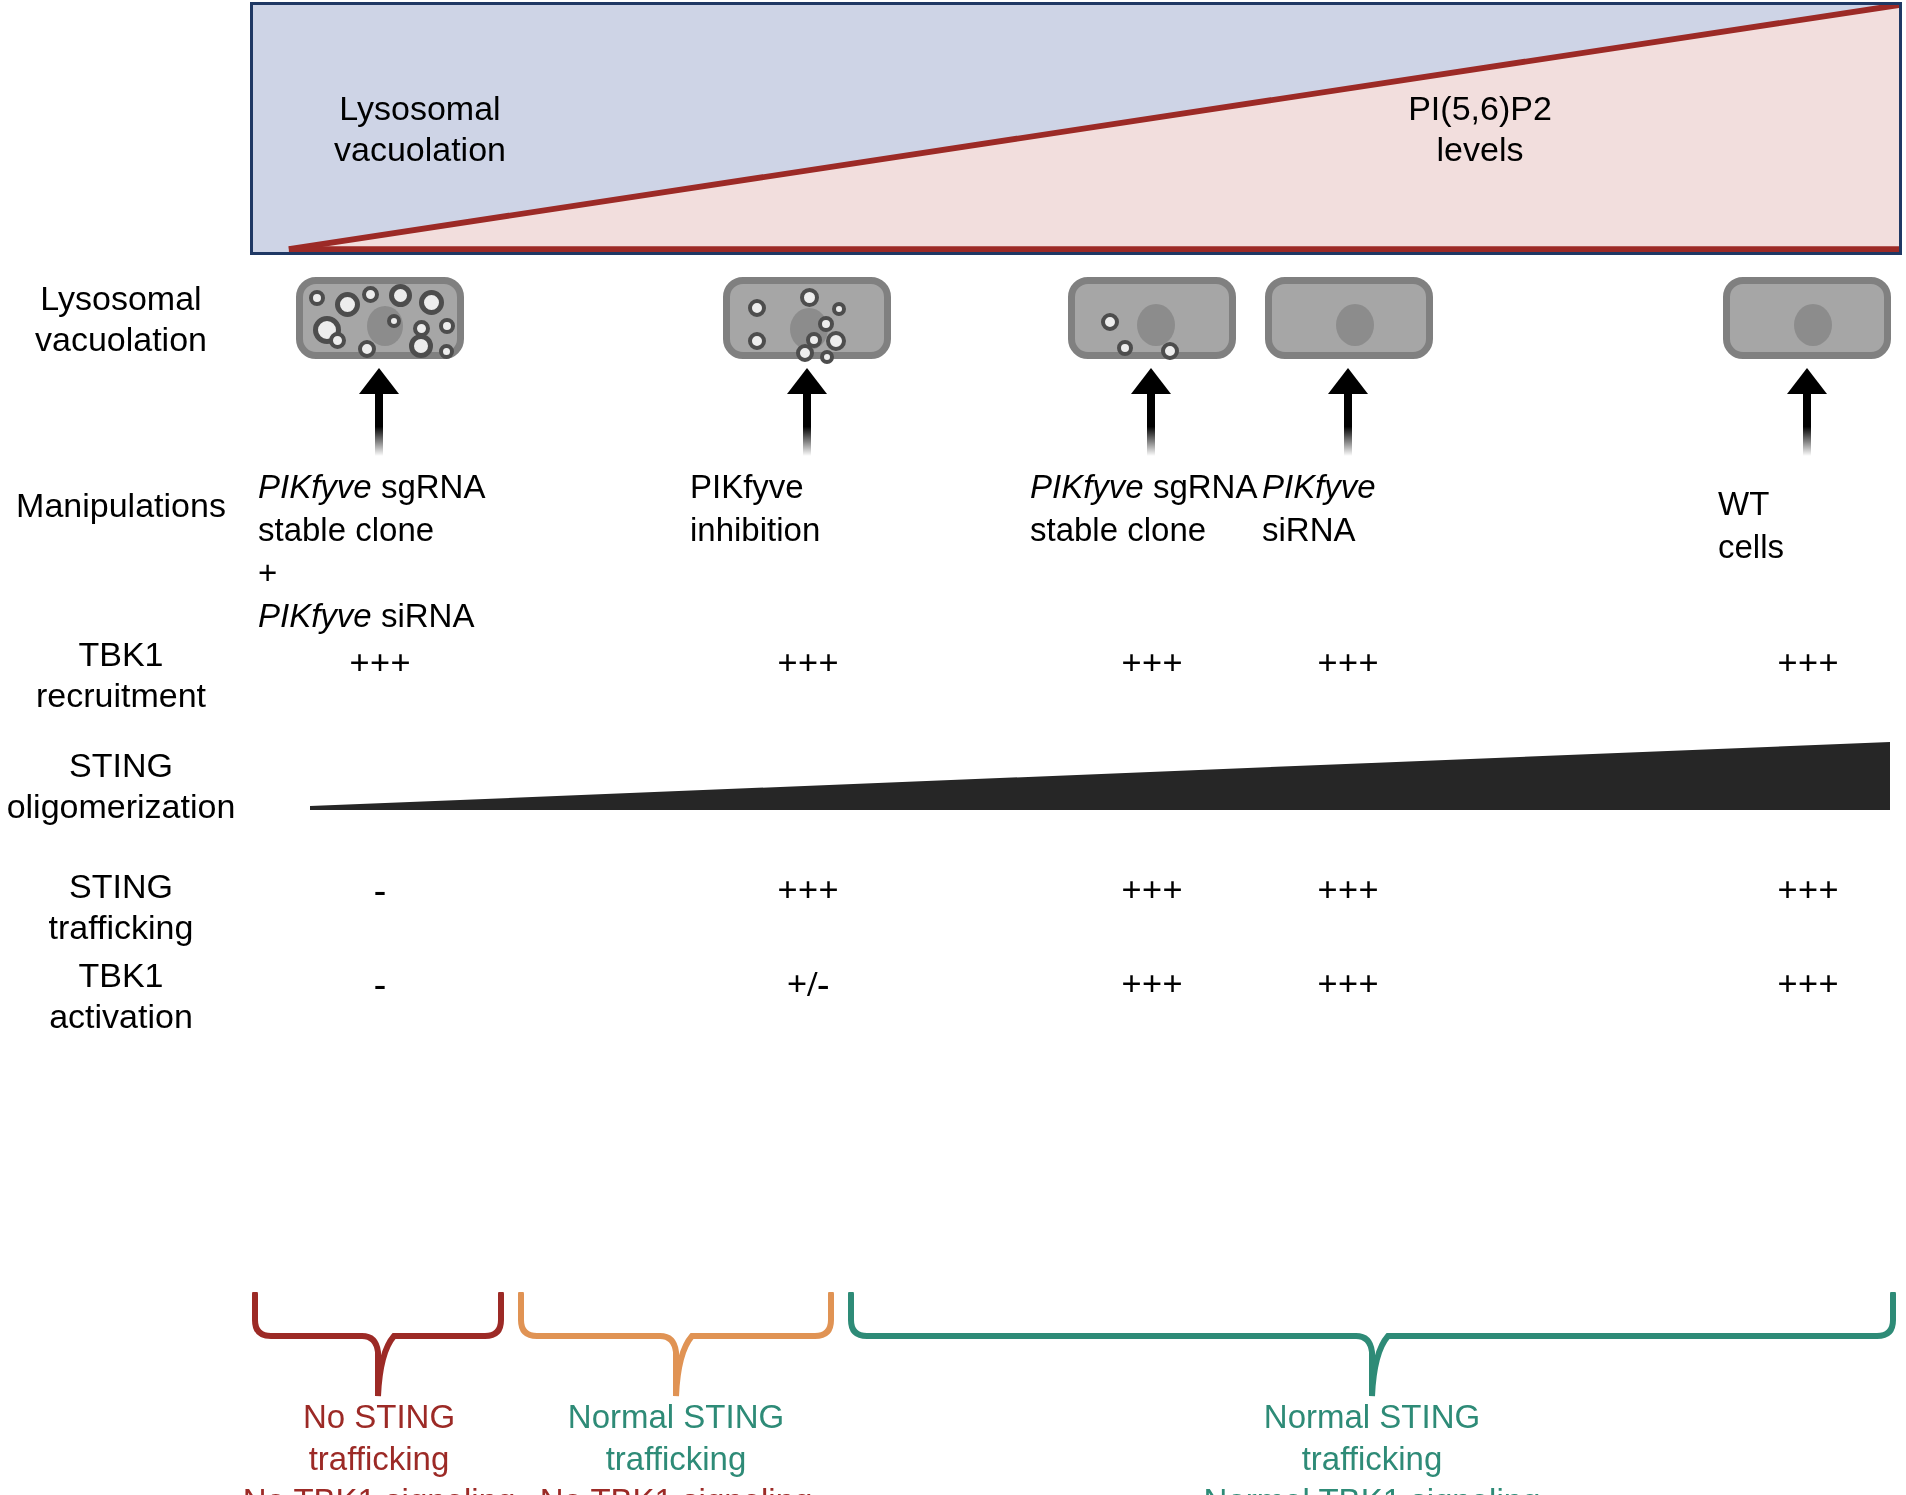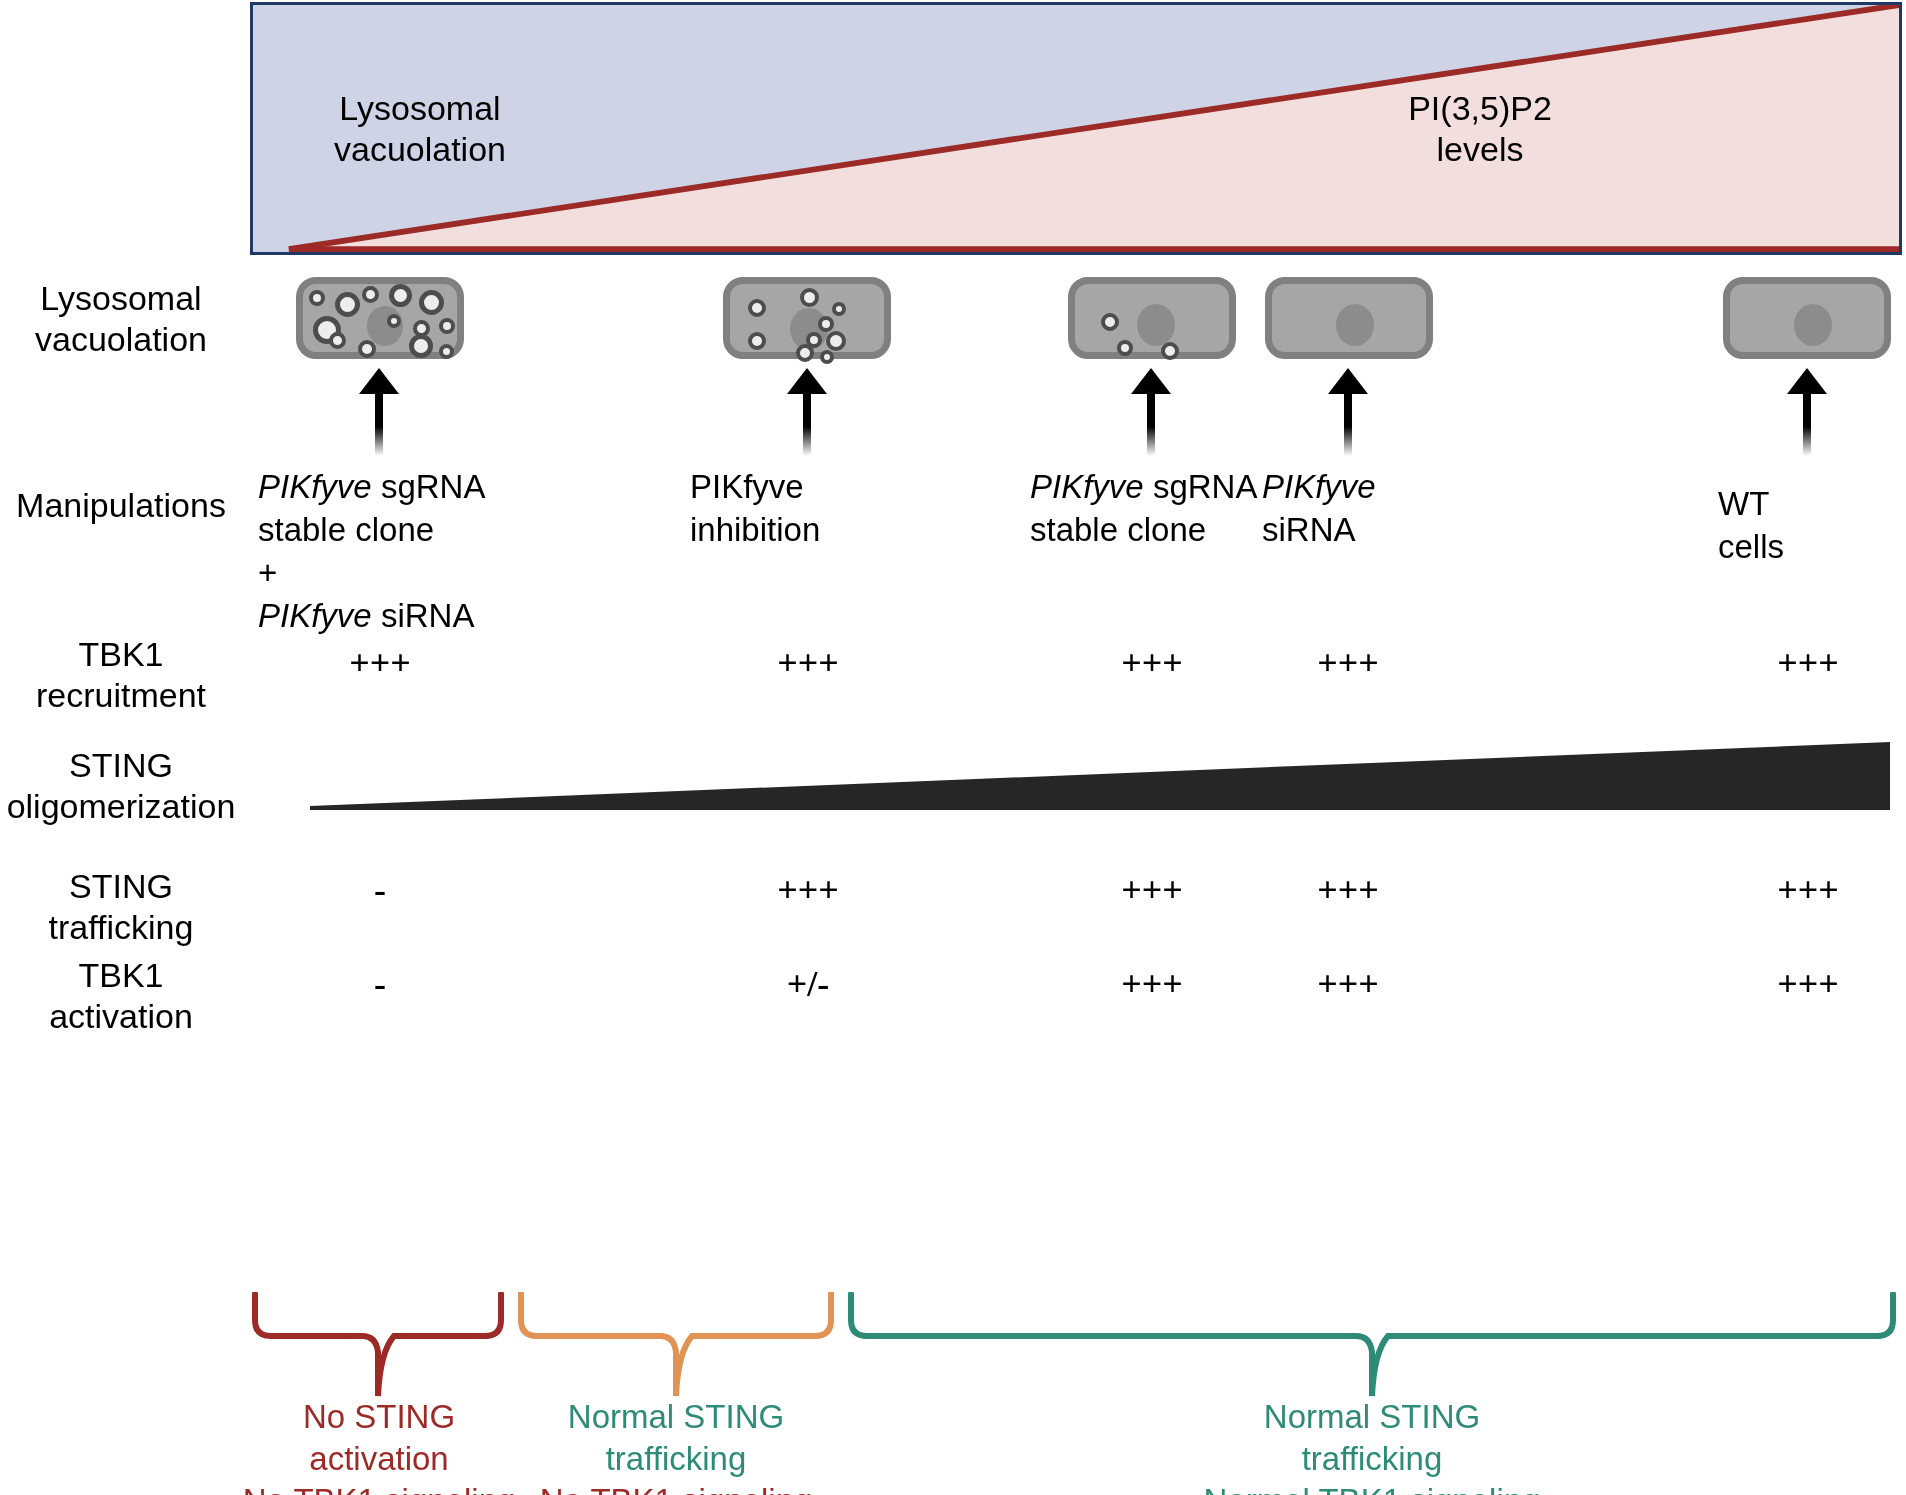--- a/index.html
+++ b/index.html
@@ -46,21 +46,21 @@
 
   <div class="gradbox">
     <svg class="pinktri" viewBox="0 0 1652 253" preserveAspectRatio="none">
       <polygon points="36,250 1652,0 1652,253 36,253" fill="#f2dedd"></polygon>
       <line x1="36" y1="250" x2="1652" y2="0" stroke="#9c2a26" stroke-width="6"></line>
       <line x1="36" y1="250" x2="1652" y2="250" stroke="#9c2a26" stroke-width="6"></line>
     </svg>
   </div>
   <div class="gradlabel" style="left:255px;top:88px;width:330px;">Lysosomal
 vacuolation</div>
-  <div class="gradlabel" style="left:1310px;top:88px;width:340px;">PI(3,5)P2
+  <div class="gradlabel" style="left:1310px;top:88px;width:340px;">PI(5,6)P2
 levels</div>
 
   <div class="rowlabel" style="left:6px;top:278px;width:230px;">Lysosomal
 vacuolation</div>
   <div class="rowlabel" style="left:6px;top:485px;width:230px;">Manipulations</div>
   <div class="rowlabel" style="left:6px;top:634px;width:230px;">TBK1
 recruitment</div>
   <div class="rowlabel" style="left:6px;top:745px;width:230px;">STING
 oligomerization</div>
   <div class="rowlabel" style="left:6px;top:866px;width:230px;">STING
@@ -196,21 +196,21 @@
     <path d="M5,2 L5,28 Q5,44 21,44 L112,44 Q126,44 128,60 L128,104 Q130,60 144,44 L235,44 Q251,44 251,28 L251,2" fill="none" stroke="#9c2a26" stroke-width="6" stroke-linecap="round"></path>
   </svg>
   <svg class="brace" style="left:516px;top:1292px;width:320px;height:110px;" viewBox="0 0 320 110">
     <path d="M5,2 L5,28 Q5,44 21,44 L144,44 Q158,44 160,60 L160,104 Q162,60 176,44 L299,44 Q315,44 315,28 L315,2" fill="none" stroke="#e09354" stroke-width="6" stroke-linecap="round"></path>
   </svg>
   <svg class="brace" style="left:846px;top:1292px;width:1052px;height:110px;" viewBox="0 0 1052 110">
     <path d="M5,2 L5,28 Q5,44 21,44 L510,44 Q524,44 526,60 L526,104 Q528,60 542,44 L1031,44 Q1047,44 1047,28 L1047,2" fill="none" stroke="#2e8b77" stroke-width="6" stroke-linecap="round"></path>
   </svg>
 
   <div class="caption" style="left:232px;top:1396px;width:294px;">
-    <div style="color: rgb(156, 42, 38);">No STING activation</div>
+    <div style="color: rgb(156, 42, 38);">No STING trafficking</div>
     <div style="color: rgb(156, 42, 38);">No TBK1 signaling</div>
   </div>
   <div class="caption" style="left:500px;top:1396px;width:352px;">
     <div style="color: rgb(46, 139, 119);">Normal STING trafficking</div>
     <div style="color: rgb(156, 42, 38);">No TBK1 signaling</div>
   </div>
   <div class="caption" style="left:1196px;top:1396px;width:352px;">
     <div style="color: rgb(46, 139, 119);">Normal STING trafficking</div>
     <div style="color: rgb(46, 139, 119);">Normal TBK1 signaling</div>
   </div>

